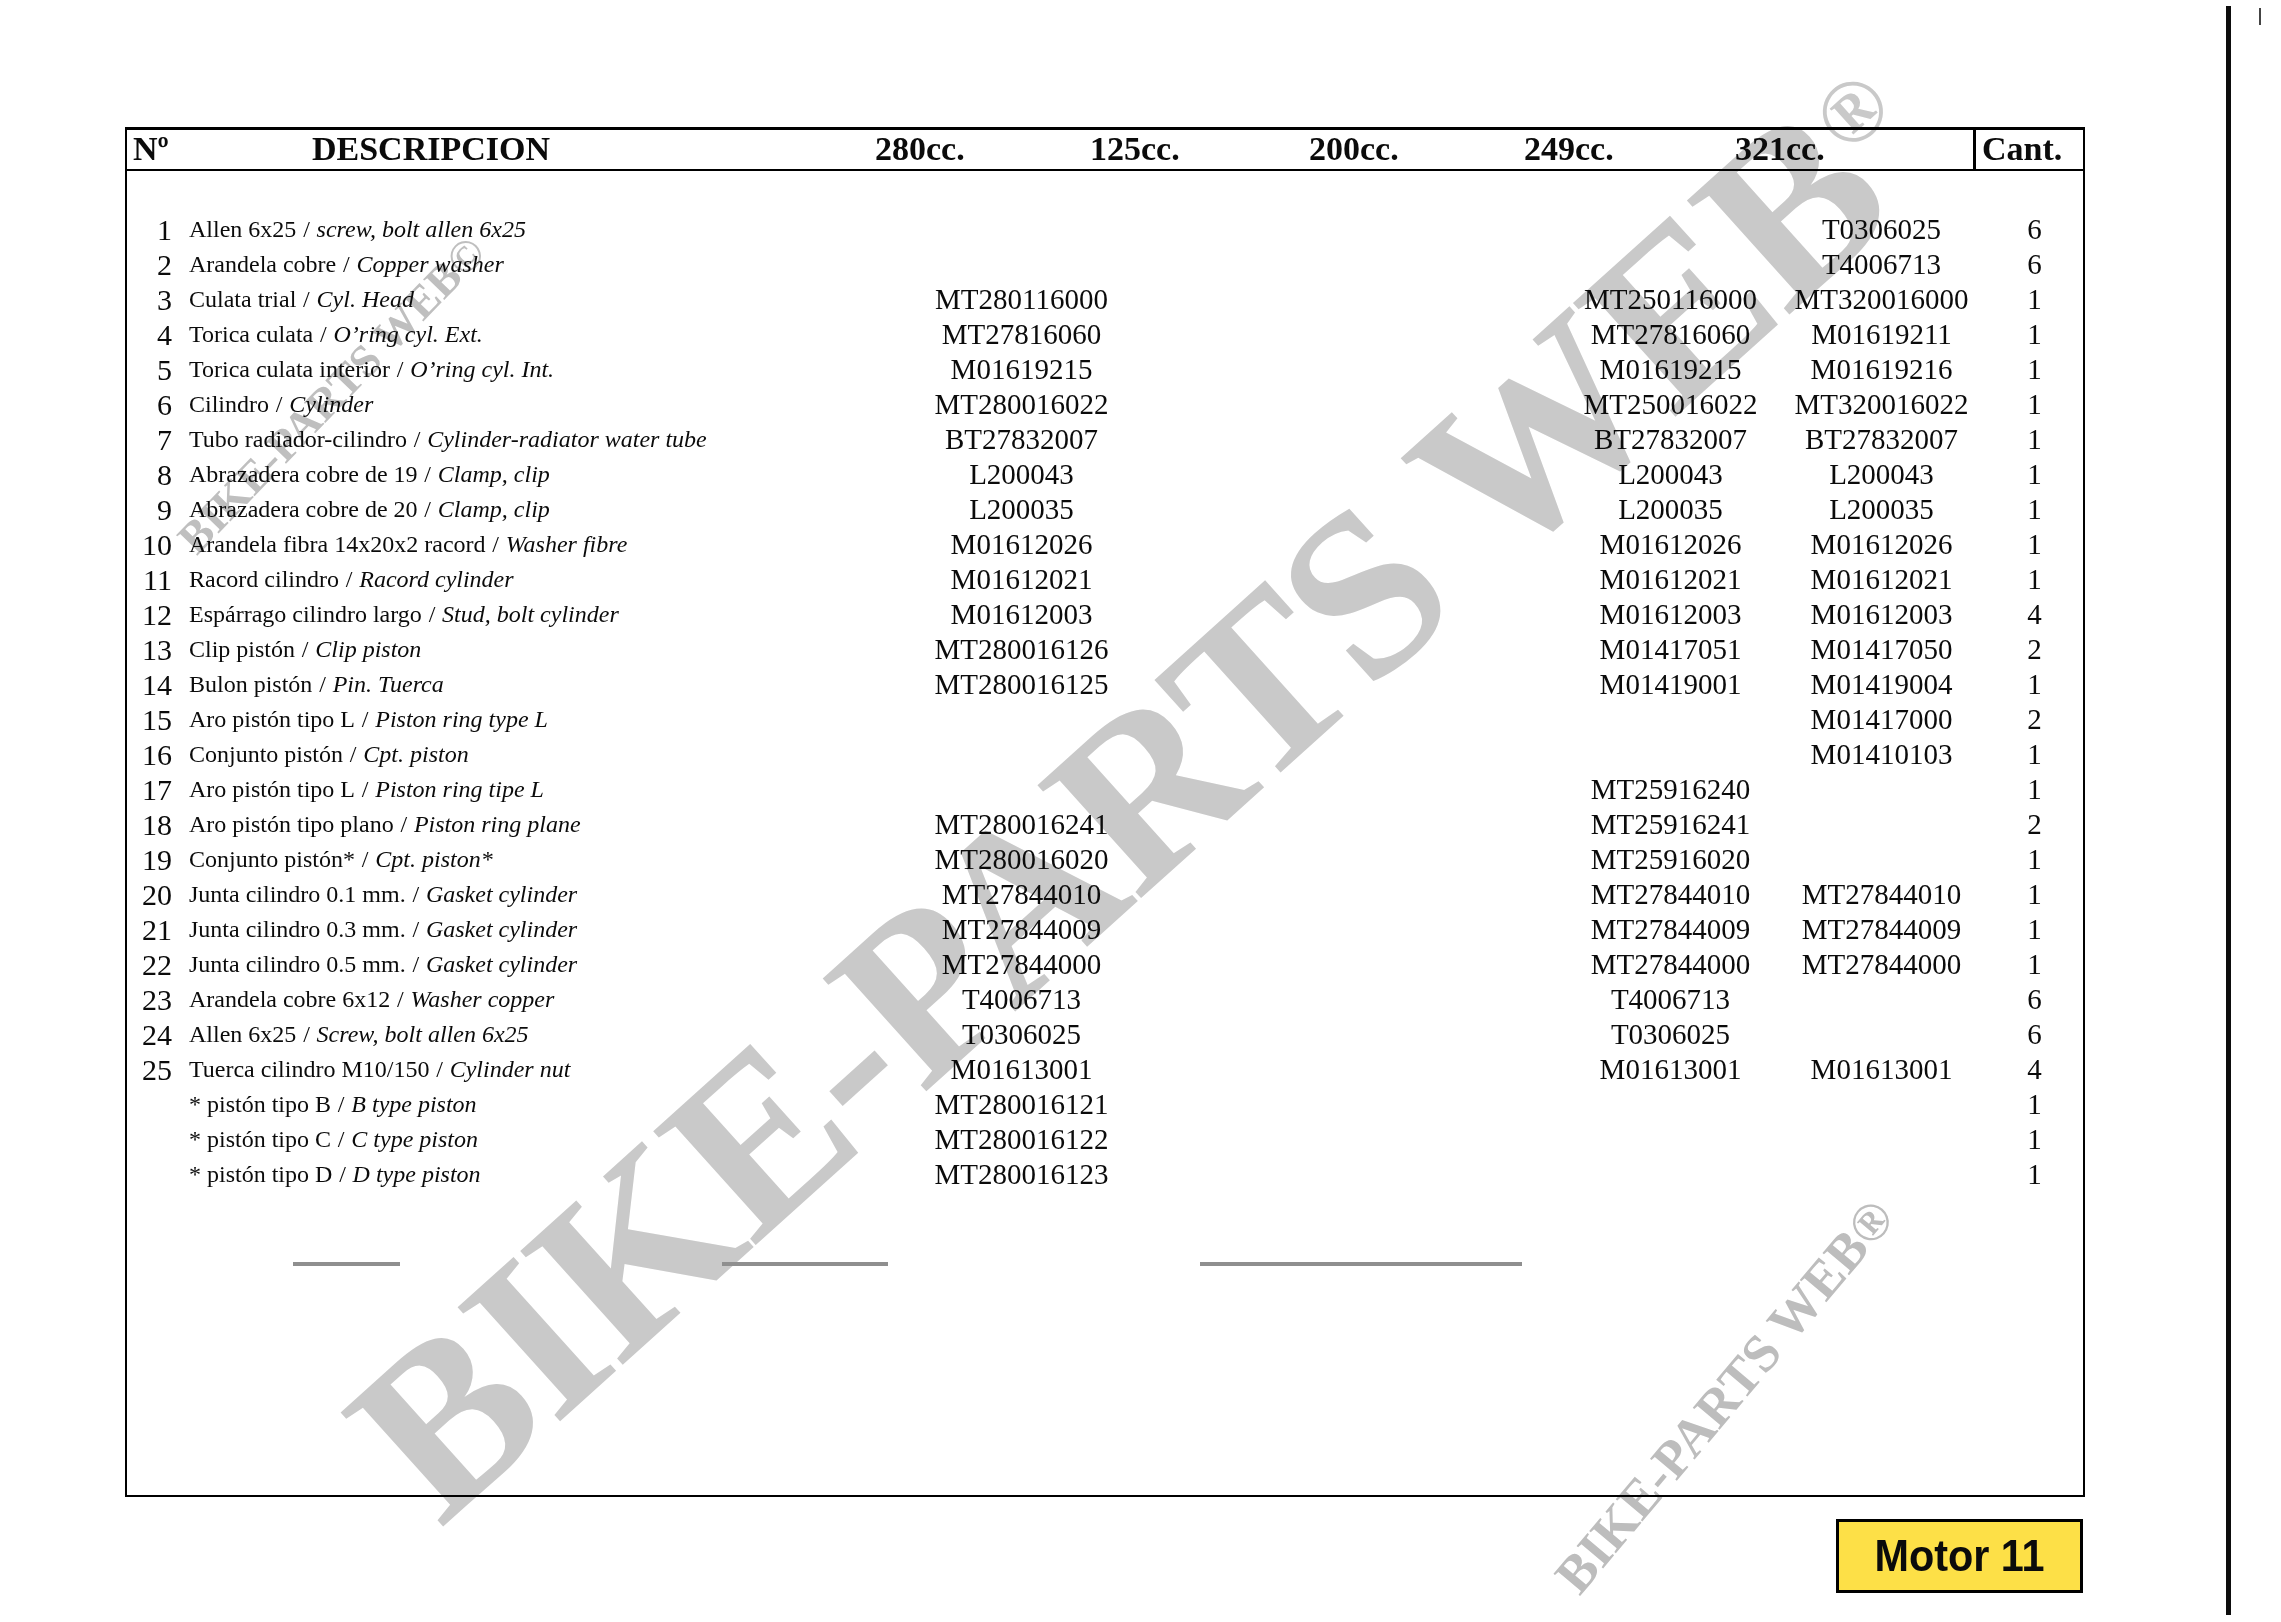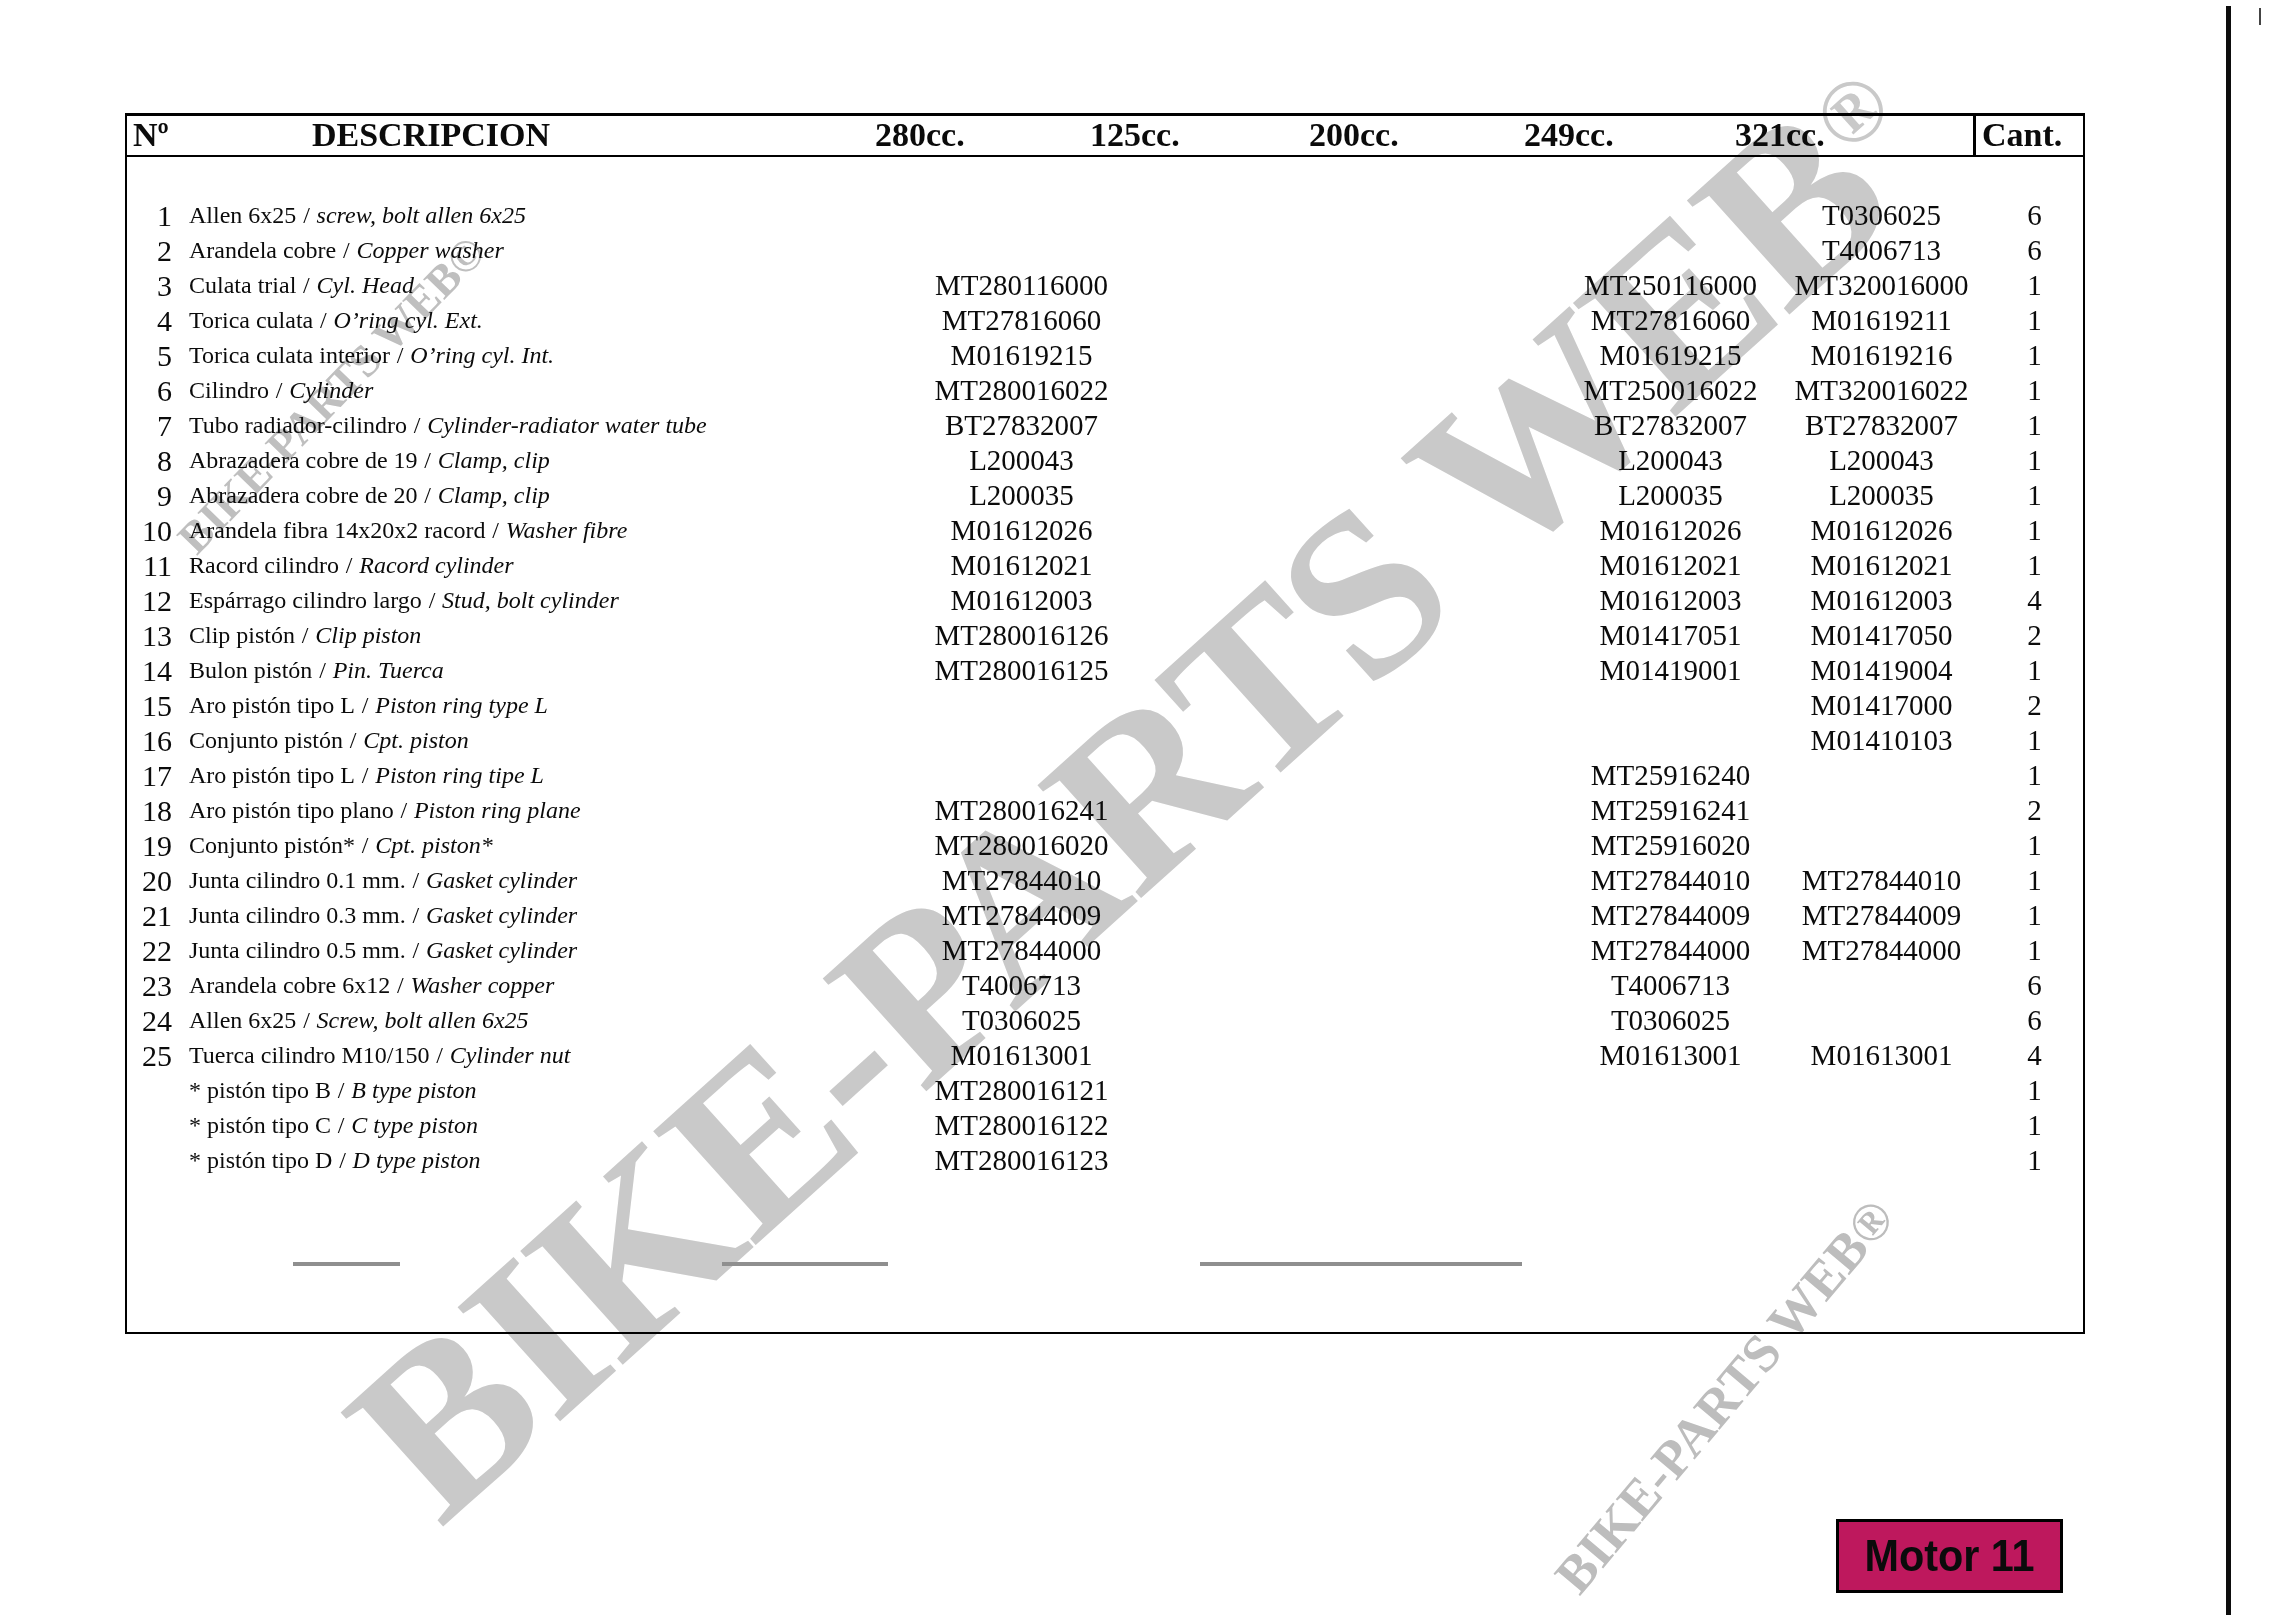--- a/index.html
+++ b/index.html
@@ -18,21 +18,21 @@
                   color:#bdbdbd;transform:rotate(-50deg);}
 
   
   .scan-line-right{position:absolute;left:2226px;top:5.9px;width:4.9px;height:1609px;
                    background:#0d0d0d;z-index:3;}
   .scan-tick-topright{position:absolute;left:2259px;top:7.8px;width:2px;height:17.6px;
                       background:#444;z-index:3;}
   .scan-dash{position:absolute;height:3.9px;background:#8f8f8f;z-index:3;}
 
   
-  .parts-table{position:absolute;left:125px;top:113px;width:1960px;height:1221px;
+  .parts-table{position:absolute;left:125px;top:127px;width:1960px;height:1370px;
                border:2.9px solid #000;border-top-width:3.9px;z-index:2;box-sizing:border-box;
                background:transparent;}
   .thead{position:absolute;left:0;top:0;width:100%;height:39px;border-bottom:2.9px solid #000;}
   .th{position:absolute;top:0;height:39px;line-height:37px;font-weight:bold;font-size:34px;}
   .th.center{text-align:left;}
   .hdr-divider{position:absolute;left:1846px;top:0;width:2.9px;height:39px;background:#000;}
 
   .tbody{position:absolute;left:0;top:82px;width:100%;}
   .row{position:relative;height:35px;}
   .cell{position:absolute;top:0;height:35px;line-height:35px;font-size:29px;}
@@ -44,23 +44,23 @@
   .col-125 {left:963px; width:293px;text-align:center;}
   .col-200 {left:1182px;width:293px;text-align:center;}
   .col-249 {left:1397px;width:293px;text-align:center;}
   .col-321 {left:1608px;width:293px;text-align:center;}
   .col-cant{left:1855px;width:105px;text-align:center;}
 
   .th-num {left:5.9px;width:45px;text-align:left;}
   .th-desc{left:60px;width:488px;text-align:center;}
 
   
-  .motor-box{position:absolute;left:1836px;top:1519px;width:227px;height:74px;
+  .motor-box{position:absolute;left:1836px;top:1519px;width:247px;height:74px;
              border:3.9px solid #000;box-sizing:border-box;display:flex;align-items:center;
-             justify-content:center;z-index:4;background:#be185d;}
+             justify-content:center;z-index:4;background:#fde047;}
   .motor-box span{font-family:"Liberation Sans","DejaVu Sans",sans-serif;font-weight:bold;
                   font-size:45px;display:inline-block;transform:scaleX(0.92);}
 </style>
 </head>
 <body>
 
 <div class="page">
 
   <div class="wm wm-large"><span>BIKE-PARTS WEB</span><span class="reg">®</span></div>
   <div class="wm wm-topleft">BIKE-PARTS WEB©</div>

